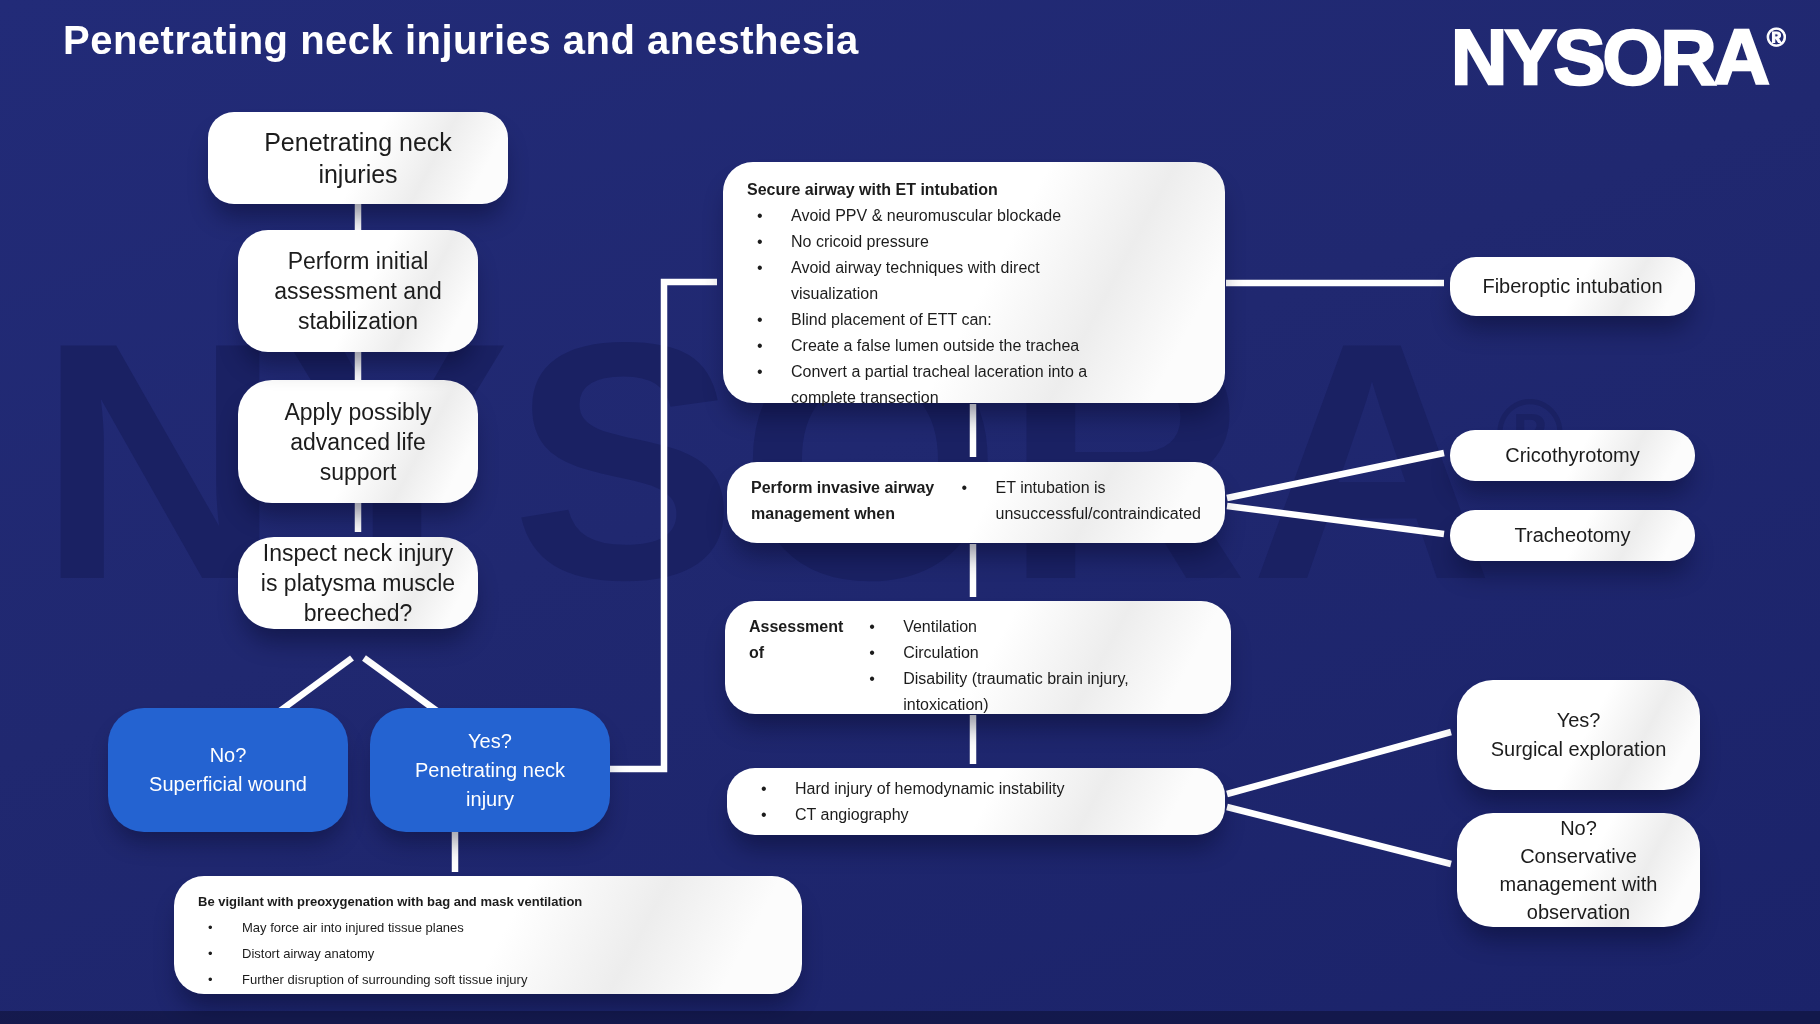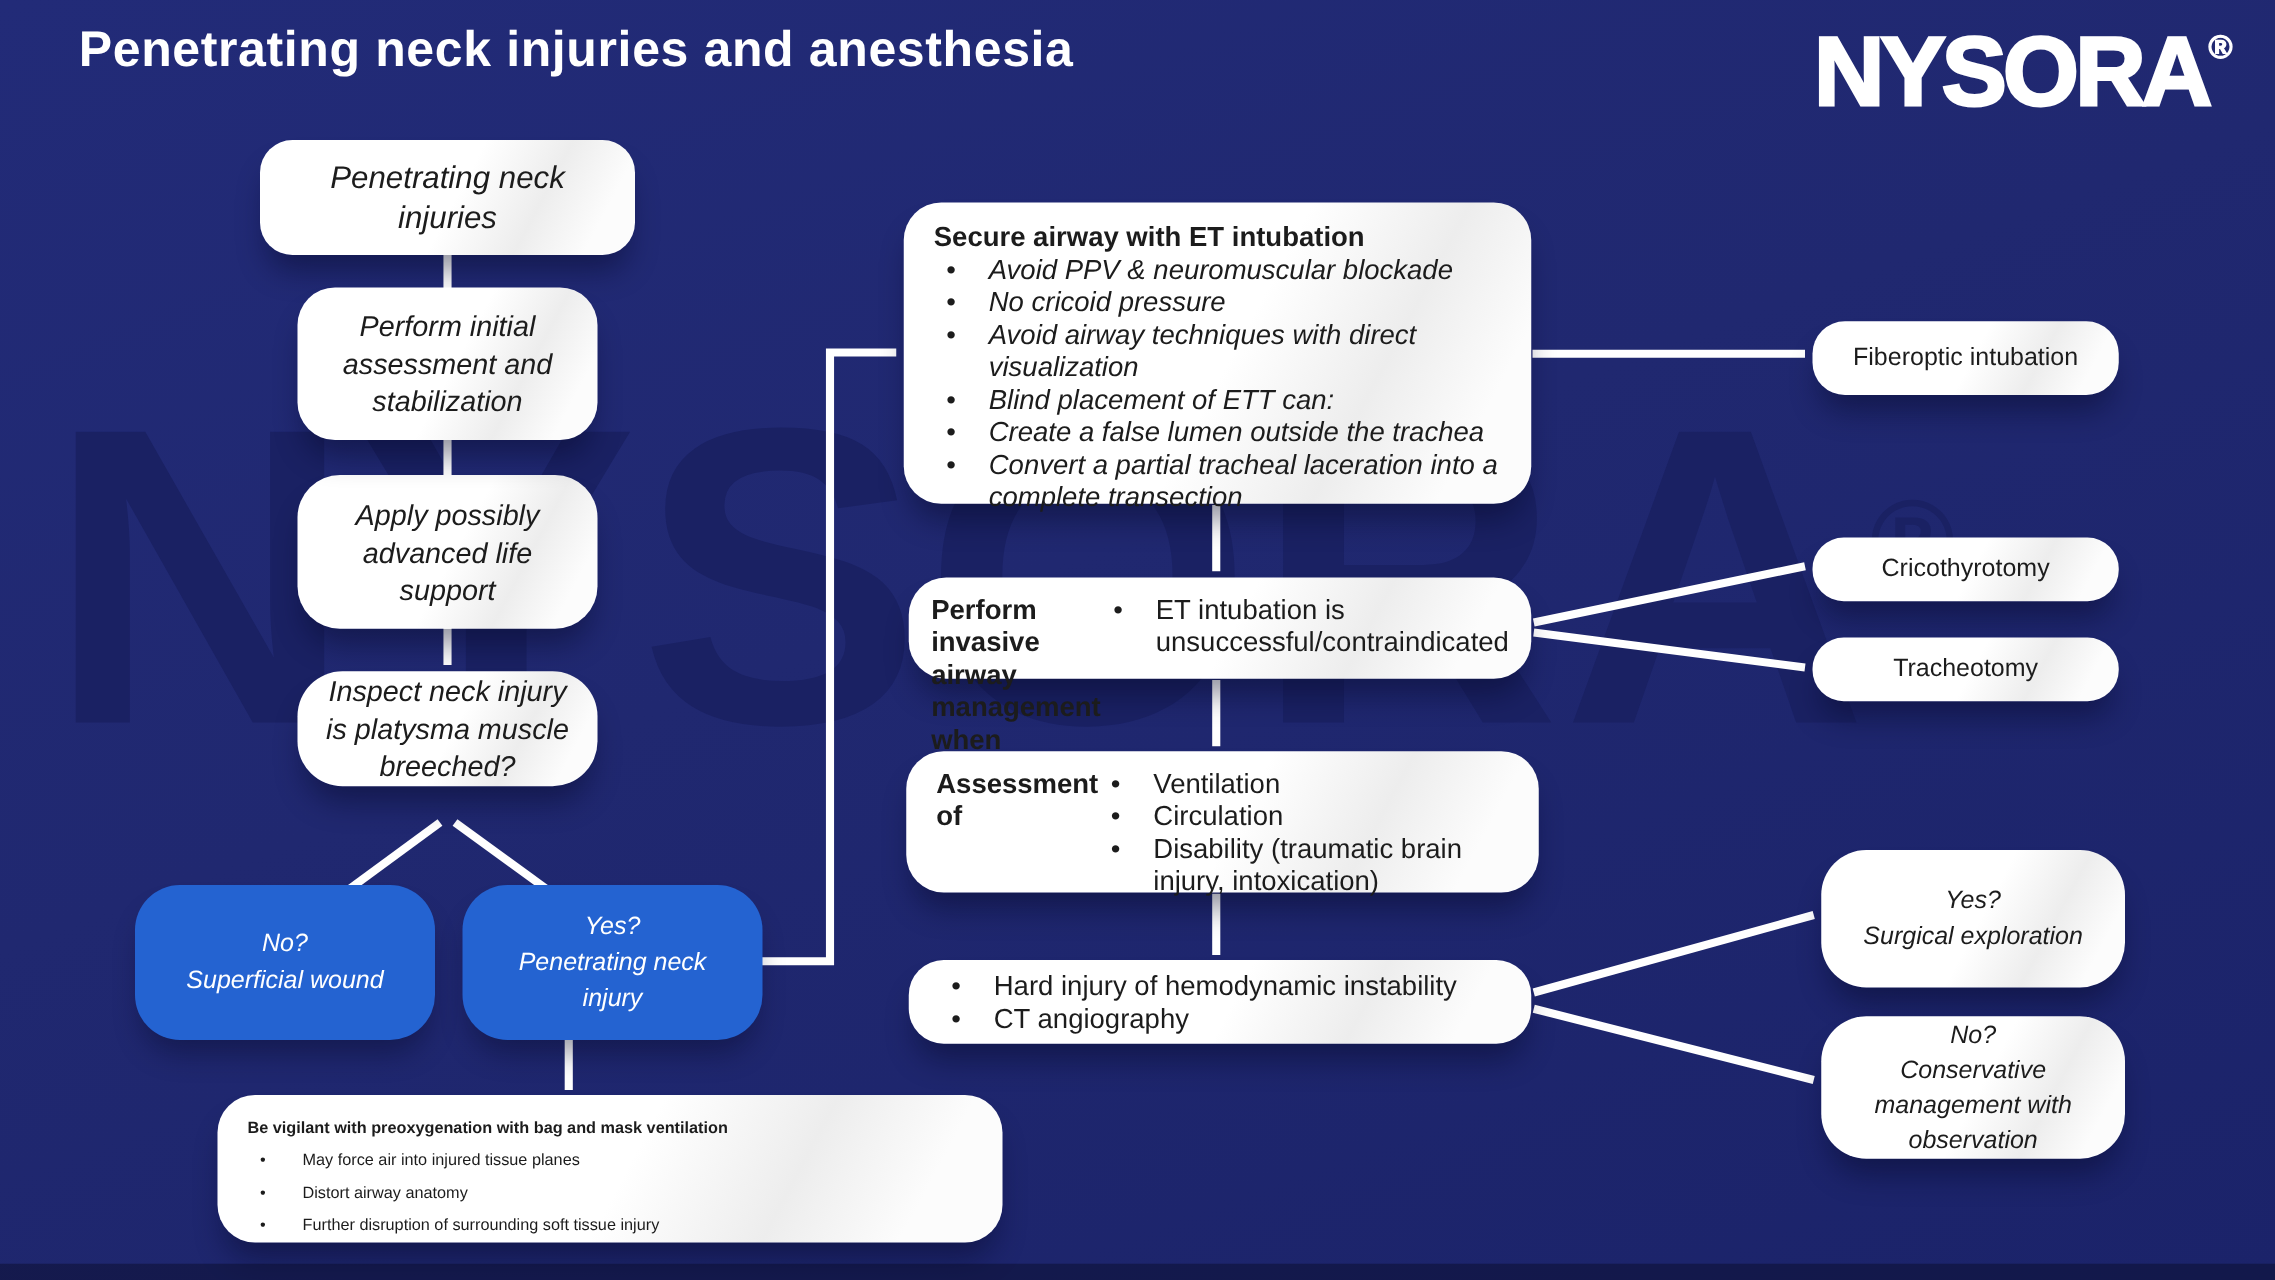--- a/index.html
+++ b/index.html
@@ -28,30 +28,30 @@
   
   svg.connectors{position:absolute;left:0;top:0;z-index:1;}
   svg.connectors path{stroke:var(--arrow);stroke-width:6.5;fill:none;}
   
   .node{position:absolute;z-index:2;color:var(--text-dark);
     background:linear-gradient(118deg,#ffffff 52%,#ededed 72%,#fcfcfc 88%);
     box-shadow:0 18px 24px -6px rgba(4,7,35,.45);}
   .node.blue{background:var(--node-blue);color:var(--text-light);
     box-shadow:0 16px 22px -6px rgba(4,7,35,.40);}
   .node.center{display:flex;align-items:center;justify-content:center;text-align:center;}
-  .prewrap{white-space:pre-line;font-style:italic;}
+  .prewrap{white-space:pre-line;}
   
   .n-start{left:208px;top:112px;width:300px;height:92px;border-radius:26px;font-size:25px;line-height:32px;}
   .n-assess{left:238px;top:230px;width:240px;height:122px;border-radius:30px;font-size:23px;line-height:30px;}
   .n-life{left:238px;top:380px;width:240px;height:123px;border-radius:34px;font-size:23px;line-height:30px;}
   .n-inspect{left:238px;top:537px;width:240px;height:92px;border-radius:36px;font-size:23px;line-height:30px;}
   .n-no{left:108px;top:708px;width:240px;height:124px;border-radius:36px;font-size:20px;line-height:29px;}
   .n-yes{left:370px;top:708px;width:240px;height:124px;border-radius:36px;font-size:20px;line-height:29px;}
   
-  .bullet-box{padding:13px 24px;font-size:22px;line-height:26px;border-radius:30px;}
+  .bullet-box{padding:13px 24px;font-size:16px;line-height:26px;border-radius:30px;}
   .bullet-box .node-title{font-weight:bold;}
   .bullet-box ul{list-style:none;}
   .bullet-box li{display:flex;}
   .bullet-box li::before{content:"\2022";flex:0 0 34px;padding-left:10px;}
   .n-vigilant{left:174px;top:876px;width:628px;height:118px;font-size:13px;line-height:26px;}
   .n-secure{left:723px;top:162px;width:502px;height:241px;padding-top:15px;}
   .n-invasive{left:727px;top:462px;width:498px;height:81px;display:flex;flex-direction:row;justify-content:center;}
   .n-assessof{left:725px;top:601px;width:506px;height:113px;display:flex;flex-direction:row;justify-content:center;}
   .n-hard{left:727px;top:768px;width:498px;height:67px;border-radius:28px;display:flex;flex-direction:column;justify-content:center;}
   

